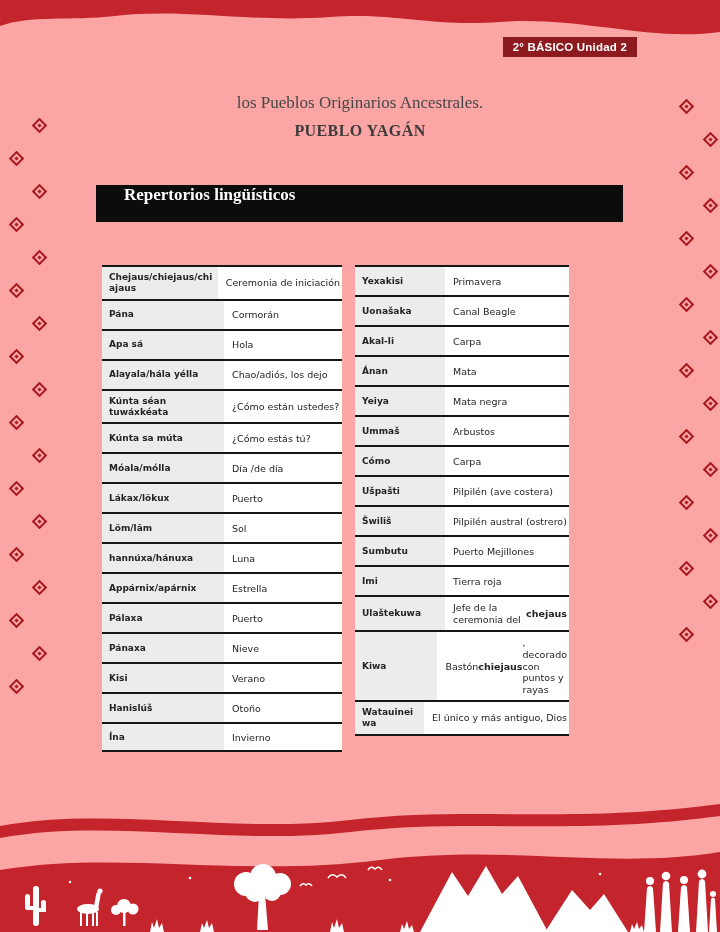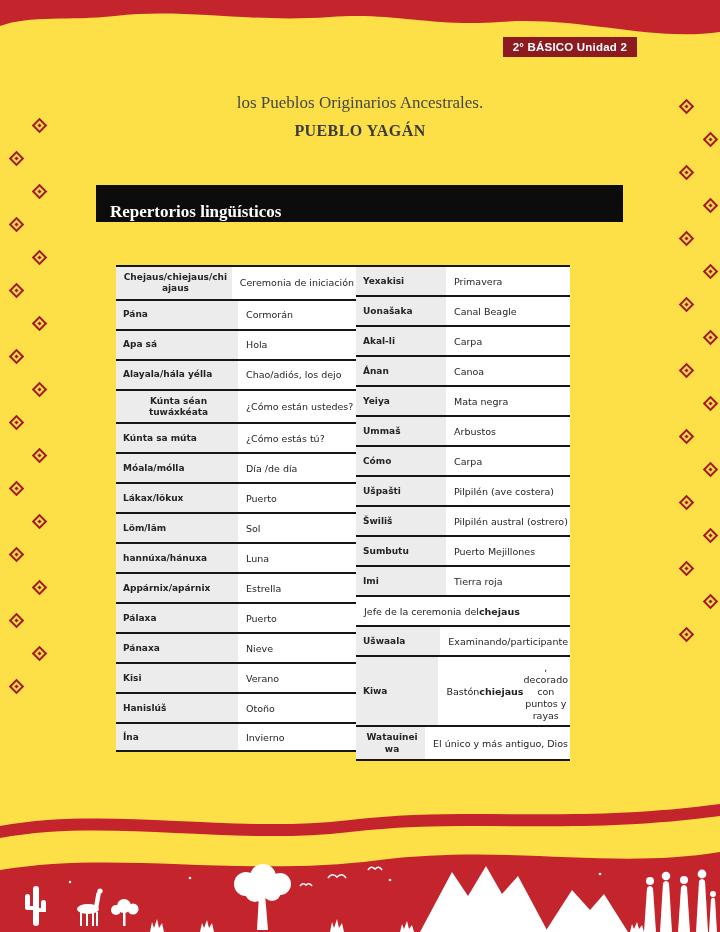--- a/index.html
+++ b/index.html
@@ -1,35 +1,35 @@
 <!DOCTYPE html>
 <html><head>
 <meta charset="utf-8">
 <style>
   html,body{margin:0;padding:0;background:#ffffff;}
-  .page{position:relative;width:720px;height:932px;background:#fde047;overflow:hidden;
+  .page{position:relative;width:720px;height:932px;background:#fca5a5;overflow:hidden;
         font-family:"DejaVu Sans","Liberation Sans",sans-serif;}
 
   
   .top-wave{position:absolute;top:0;left:0;display:block;}
   .badge{position:absolute;top:37px;right:83px;background:#8C1A1F;color:#fff;
          font:bold 11.5px "Liberation Sans",sans-serif;padding:4px 10px;letter-spacing:.2px;}
 
   
   .title{position:absolute;top:91px;left:0;width:720px;text-align:center;
          font-family:"Liberation Serif","DejaVu Serif",serif;font-size:17px;color:#474747;line-height:1.42;}
   .title .l3{font-weight:bold;color:#3b3b3b;font-size:16px;letter-spacing:.4px;margin-top:5px;}
 
   
   .banner{position:absolute;left:96px;top:185px;width:527px;height:37px;background:#0C0C0C;
-          color:#fff;display:flex;align-items:flex-end;box-sizing:border-box;padding-left:14px;
+          color:#fff;display:flex;align-items:flex-start;box-sizing:border-box;padding-left:28px;
           font:bold 17px "Liberation Serif","DejaVu Serif",serif;}
 
   
-  .tables{position:absolute;left:116px;top:265px;display:flex;gap:0;align-items:flex-start;text-align:center;}
+  .tables{position:absolute;left:102px;top:265px;display:flex;gap:13px;align-items:flex-start;}
   .vtable{display:flex;flex-direction:column;}
   #table-left{width:240px;}
   #table-right{width:214px;}
   .row{display:flex;border-top:2px solid #161616;min-height:30px;box-sizing:border-box;}
   .vtable .row:last-child{border-bottom:2px solid #161616;}
   .term{background:#ECECEC;font-weight:bold;font-size:9px;color:#242424;line-height:1.25;
         padding:5px 4px 4px 7px;box-sizing:border-box;display:flex;align-items:center;
         overflow-wrap:anywhere;}
   #table-left .term{width:122px;}
   #table-right .term{width:90px;}
@@ -259,21 +259,21 @@
           </div>
           <div class="def nowrap">
             <span>Carpa</span>
           </div>
         </div>
         <div class="row">
           <div class="term">
             <span>Ánan</span>
           </div>
           <div class="def nowrap">
-            <span>Canoa</span>
+            <span>Mata</span>
           </div>
         </div>
         <div class="row">
           <div class="term">
             <span>Yeiya</span>
           </div>
           <div class="def nowrap">
             <span>Mata negra</span>
           </div>
         </div>
@@ -319,31 +319,26 @@
         </div>
         <div class="row">
           <div class="term">
             <span>Imi</span>
           </div>
           <div class="def nowrap">
             <span>Tierra roja</span>
           </div>
         </div>
         <div class="row">
+          <div class="term">
+            <span>Ulaštekuwa</span>
+          </div>
           <div class="def wrap">
             <span>Jefe de la ceremonia del </span>
             <b>chejaus</b>
-          </div>
-        </div>
-        <div class="row">
-          <div class="term">
-            <span>Ušwaala</span>
-          </div>
-          <div class="def nowrap">
-            <span>Examinando/participante</span>
           </div>
         </div>
         <div class="row">
           <div class="term">
             <span>Kiwa</span>
           </div>
           <div class="def wrap">
             <span>Bastón </span>
             <b>chiejaus</b>
             <span>, decorado con puntos y rayas</span>

